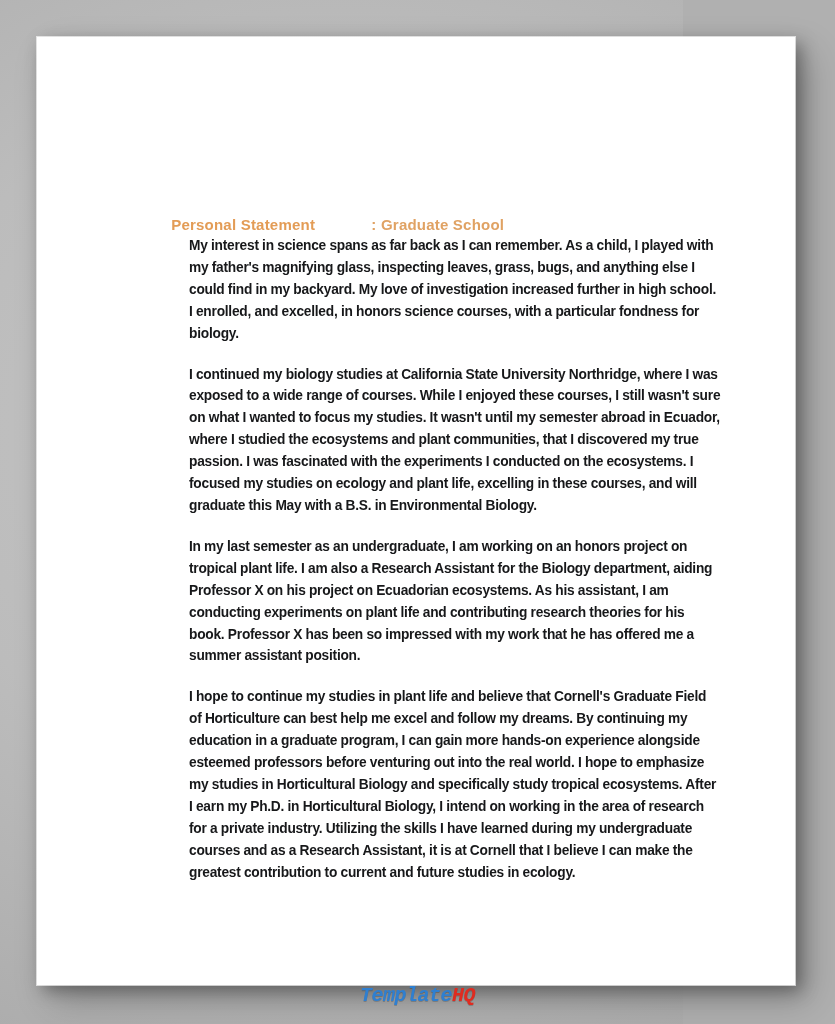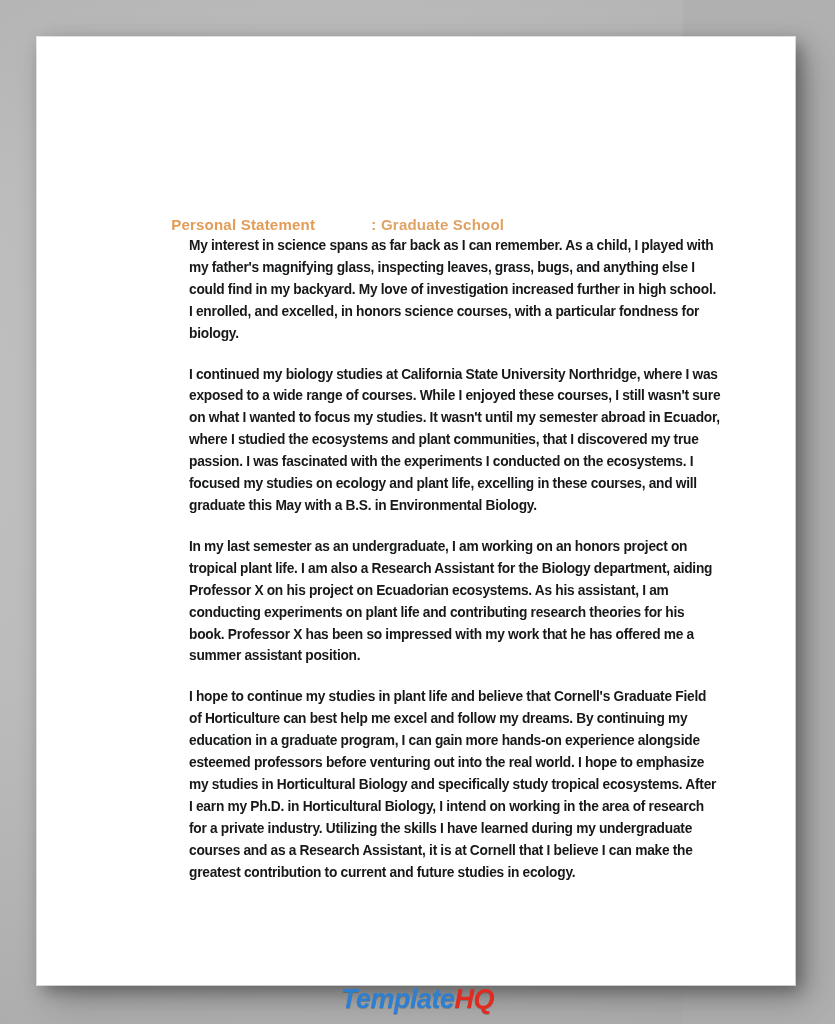--- a/index.html
+++ b/index.html
@@ -84,22 +84,22 @@
   #footer-logo {
     position: absolute;
     left: 0;
     top: 986px;
     width: 835px;
     text-align: center;
     line-height: 1;
     pointer-events: none;
   }
   #footer-logo .logo-text {
-    font-family: Liberation Sans, sans-serif;
-    font-size: 27px;
+    font-family: Liberation Mono, monospace;
+    font-size: 20px;
     font-weight: bold;
     font-style: italic;
     letter-spacing: -0.5px;
   }
   #footer-logo .logo-a { color: #2f7fd0; text-shadow: 0 1px 0 rgba(0,0,0,0.18); }
   #footer-logo .logo-b { color: #e02b20; text-shadow: 0 1px 0 rgba(0,0,0,0.18); }
 </style>
 </head>
 <body>
 

